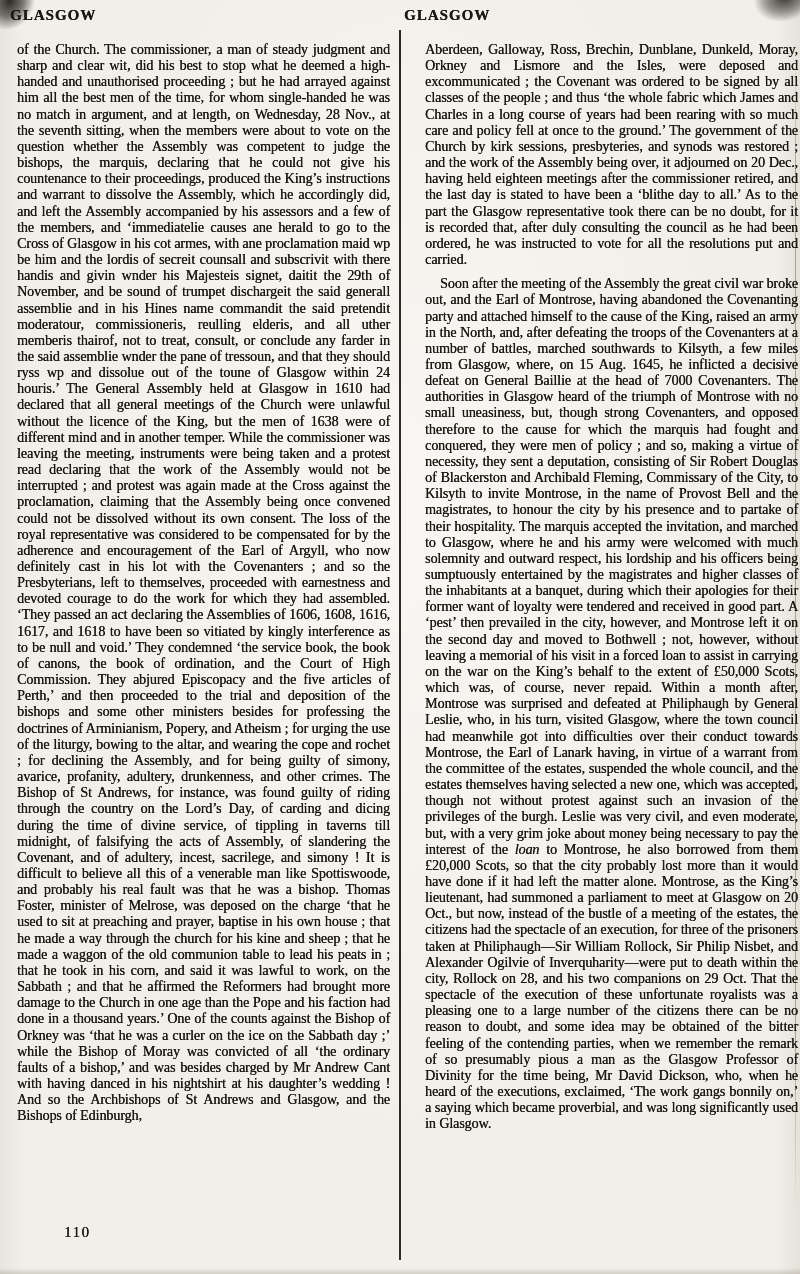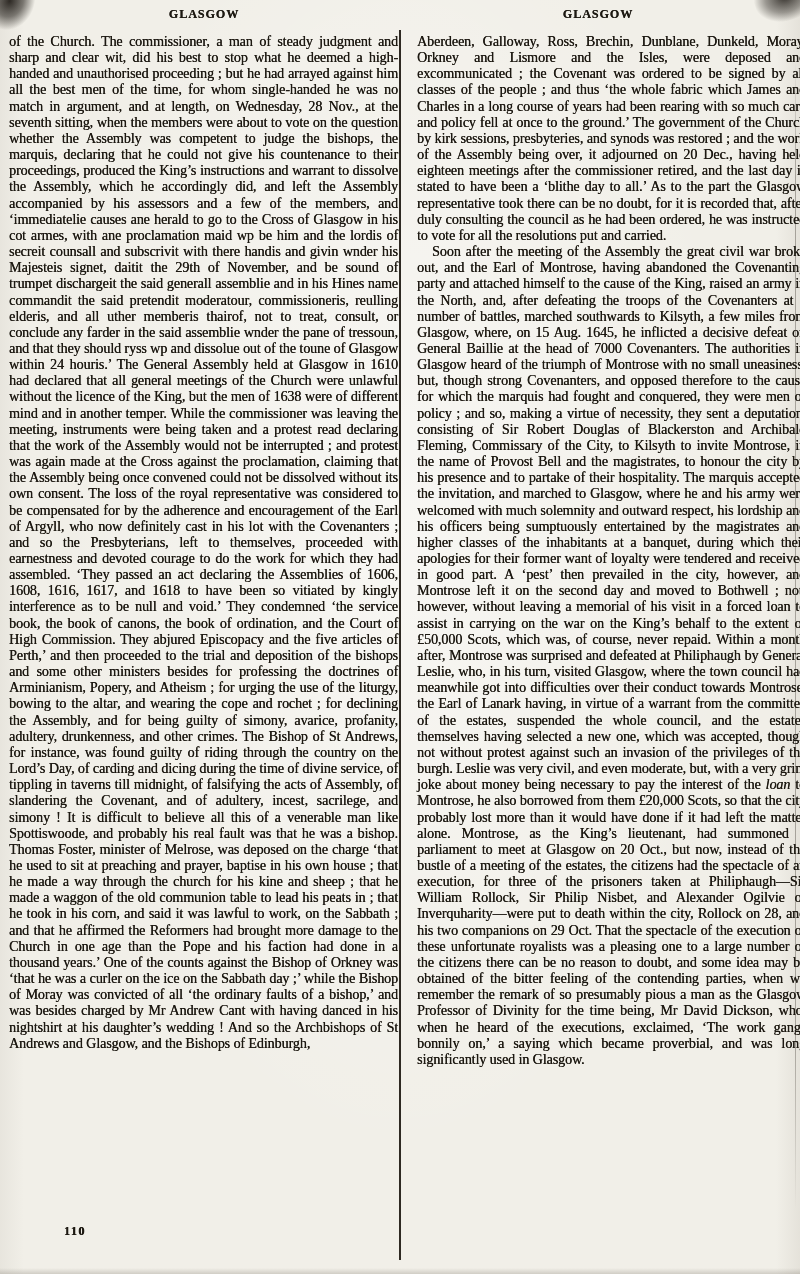--- a/index.html
+++ b/index.html
@@ -12,57 +12,57 @@
     background-image: radial-gradient(ellipse at 50% 40%, rgba(255,255,255,.5) 0%, rgba(255,255,255,0) 60%),
                       linear-gradient(90deg, rgba(120,110,95,.08) 0%, rgba(120,110,95,0) 3%, rgba(120,110,95,0) 97%, rgba(120,110,95,.10) 100%);
     overflow: hidden;
     font-family: "Liberation Serif", serif;
     color: var(--ink, #1d1912);
   }
   .running-head {
     position: absolute;
     top: 7px;
     width: 388px;
-    text-align: center;
+    text-align: left;
     font-weight: bold;
-    font-size: 12px;
+    font-size: 15px;
     letter-spacing: 1px;
     text-shadow: .3px 0 0 currentColor;
   }
   .running-head.left  { left: 10px; }
   .running-head.right { left: 404px; }
   .col {
     position: absolute;
     top: 33px;
     width: 389px;
     text-align: justify;
     font-size: 14.1px;
     line-height: 16.15px;
     letter-spacing: -0.1px;
     text-shadow: .25px 0 0 currentColor;
   }
   .col.left  { left: 9px; }
   .col.right { left: 417px; }
-  .col p { margin: 0; padding: 0; }
+  .col p { margin: 8px; padding: 0; }
   .col p.indent { text-indent: 15px; }
   .italic { font-style: italic; }
   .divider {
     position: absolute;
     left: 399px;
     top: 30px;
     height: 1230px;
     width: 2px;
     background: #2e2922;
   }
   .page-number {
     position: absolute;
     left: 64px;
     top: 1224px;
-    font-weight: bold;
-    font-size: 12px;
+    font-weight: normal;
+    font-size: 15px;
     letter-spacing: 1.5px;
     text-shadow: .3px 0 0 currentColor;
   }
   
   .smudge-tl {
     position: absolute; left: -10px; top: -14px; width: 42px; height: 46px;
     background: radial-gradient(ellipse at 40% 35%, rgba(25,21,16,.9) 0%, rgba(25,21,16,.55) 38%, rgba(25,21,16,0) 70%);
     transform: rotate(22deg);
   }
   .smudge-tr {

